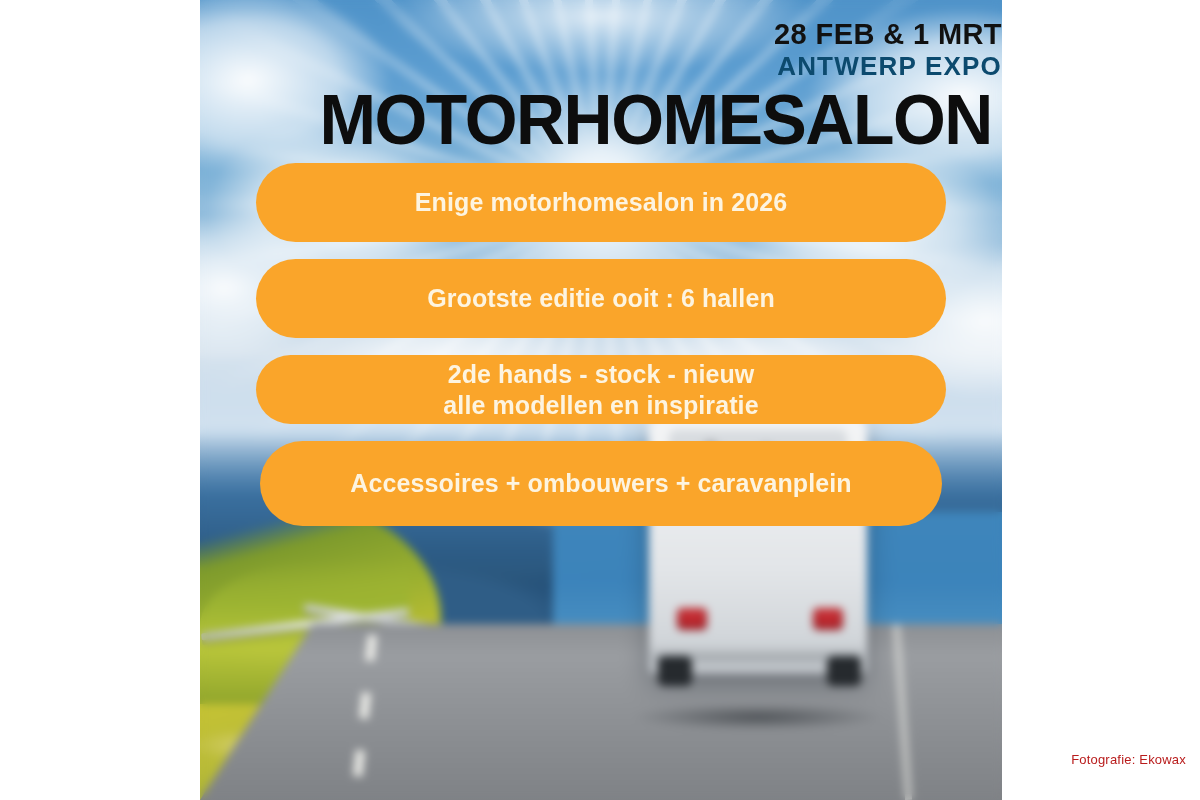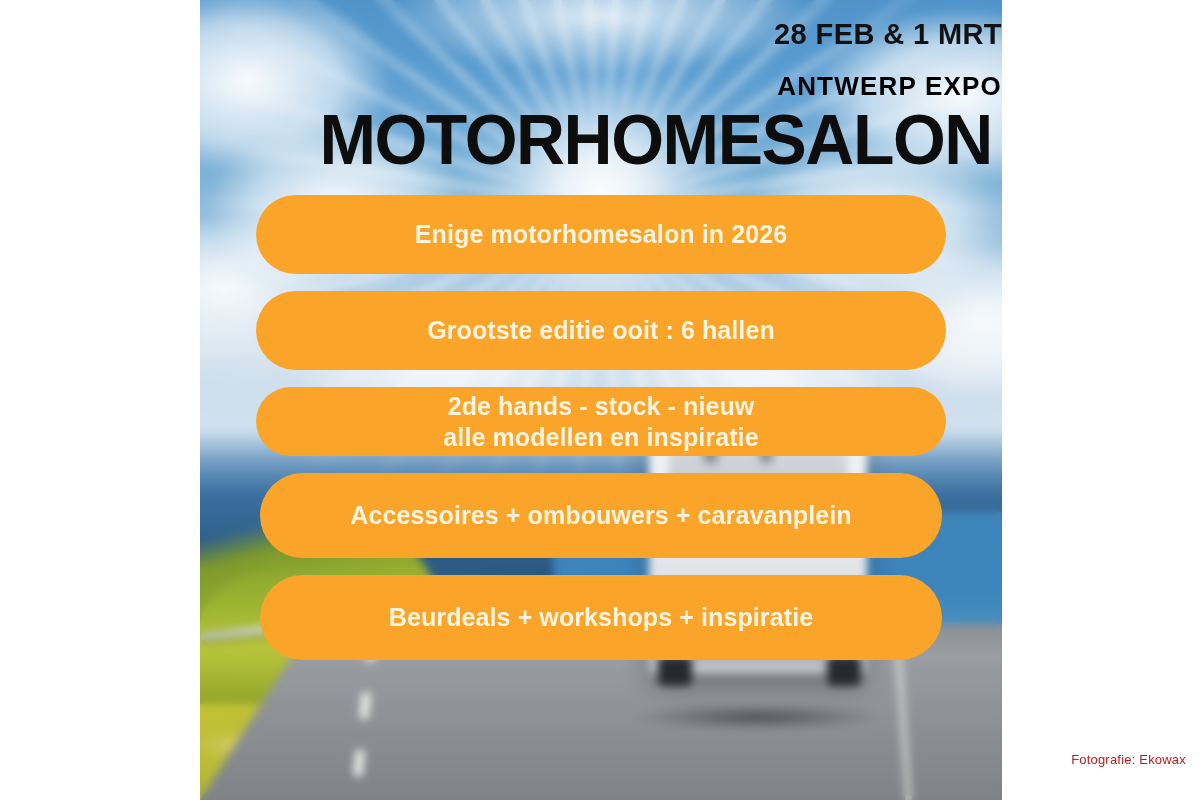--- a/index.html
+++ b/index.html
@@ -305,42 +305,42 @@
   .date-line {
     margin-top: 20px;
     font-size: 29px;
     font-weight: 700;
     letter-spacing: 0.4px;
     color: #111111;
     line-height: 1;
     white-space: nowrap;
   }
   .venue-line {
-    margin-top: 24px;
+    margin-top: 4px;
     font-size: 26px;
     font-weight: 700;
     letter-spacing: 1.2px;
-    color: #000000;
+    color: #0c4a6e;
     line-height: 1;
     white-space: nowrap;
   }
   .title-line {
     margin-top: 4px;
     font-size: 70px;
     font-weight: 700;
     letter-spacing: -1.5px;
     color: #0d0d0d;
     line-height: 1.06;
     transform: scaleX(0.97);
     white-space: nowrap;
   }
 
   
   #pill-list {
-    margin-top: 18px;
+    margin-top: 6px;
     width: 100%;
     display: flex;
     flex-direction: column;
     align-items: center;
     gap: 17px;
   }
   .pill {
     box-sizing: border-box;
     background: #faa52a;
     border-radius: 999px;
@@ -425,23 +425,20 @@
 
         <div class="pill w-tall">
           <span class="l1">2de hands - stock - nieuw</span>
           <span class="l2">alle modellen en inspiratie</span>
         </div>
 
         <div class="pill w-narrow">
           <span class="l1">Accessoires + ombouwers + caravanplein</span>
         </div>
 
-        <div class="pill w-narrow">
-          <span class="l1">Beurdeals + workshops + inspiratie</span>
-        </div>
 
       </div>
     </div>
   </div>
 
   <div id="credit">Fotografie: Ekowax</div>
 
 </div>
 
 </body></html>

